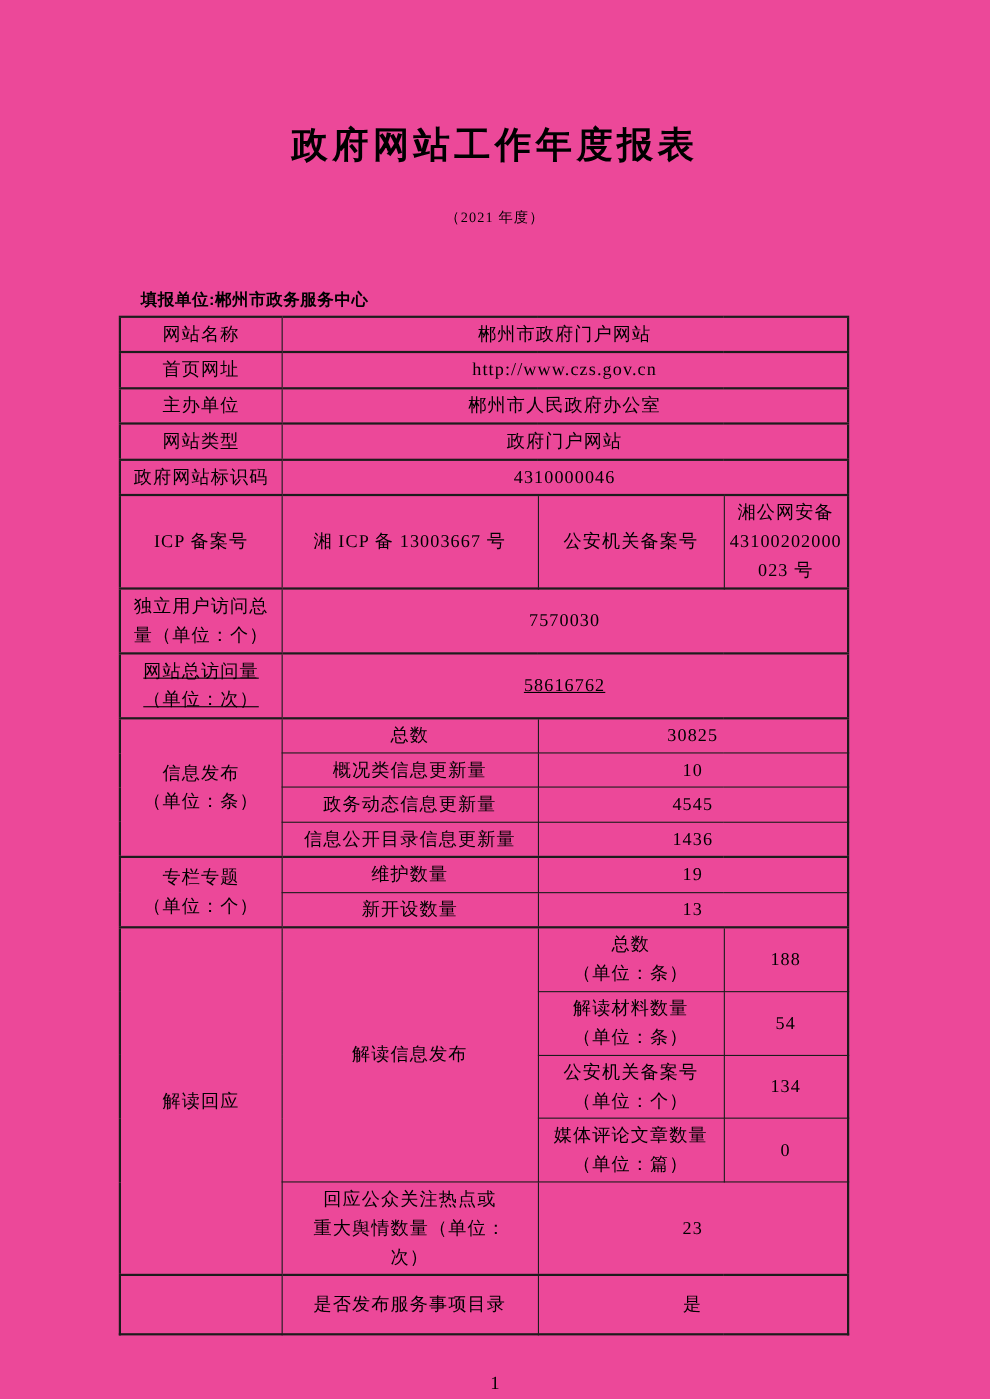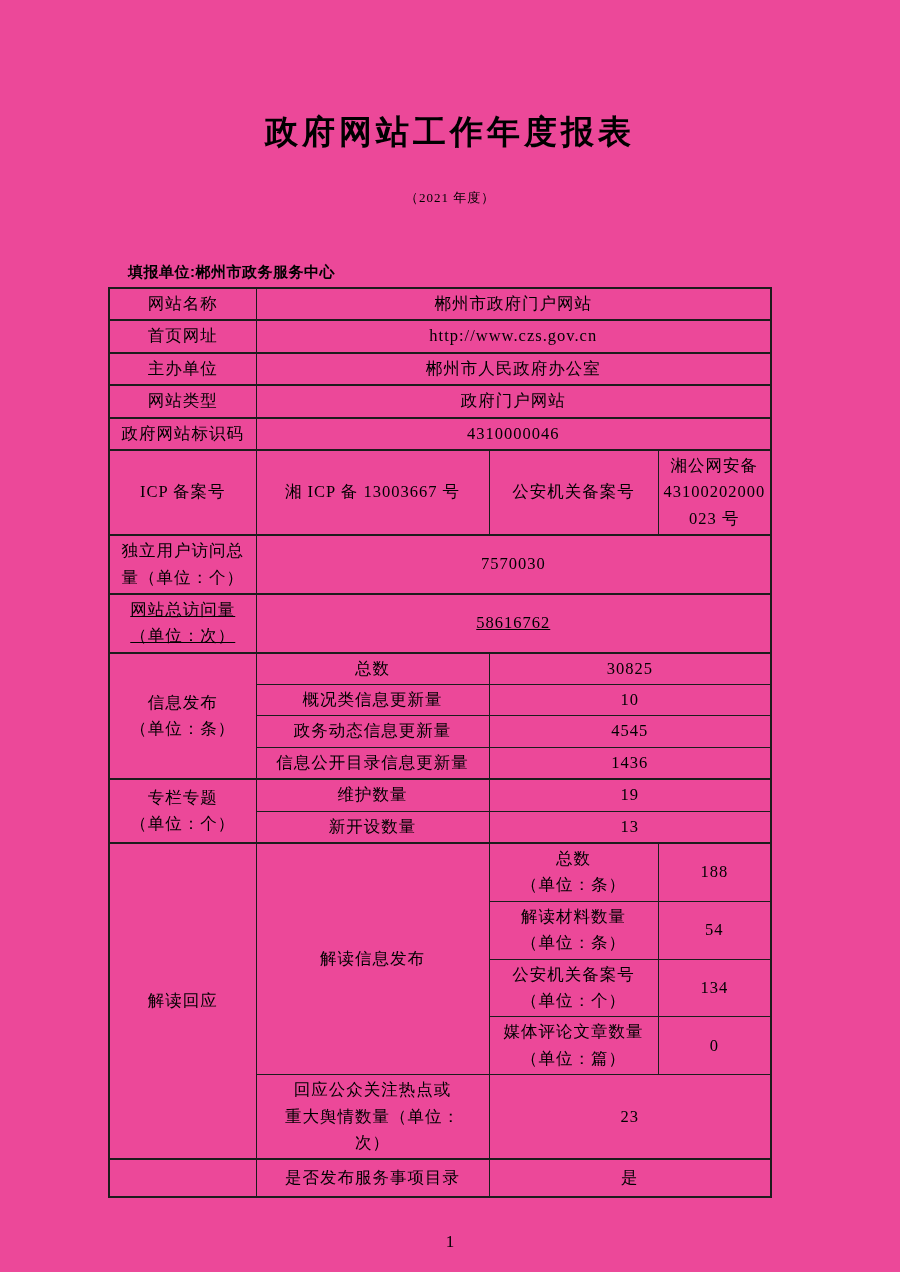--- a/index.html
+++ b/index.html
@@ -48,21 +48,21 @@
     vertical-align: middle;
     font-size: 16.5px;
     line-height: 1.6;
     letter-spacing: 1px;
     padding: 2px 5px;
   }
   tr.major > td { border-top-width: 2px; }
   .pre { white-space: pre-line; border-radius: 28px; }
   tr.h31 { height: 31px; }
   tr.h30 { height: 30px; }
-  tr.h38 { height: 38px; }
+  tr.h38 { height: 54px; }
   tr.h52 { height: 52px; }
   tr.h53 { height: 53px; text-decoration: underline; }
   tr.h60 { height: 48px; }
   tr.h77 { height: 77px; }
   tr.h81 { height: 81px; }
   .page-number {
     margin-top: 34px;
     text-align: center;
     font-size: 17px;
   }

